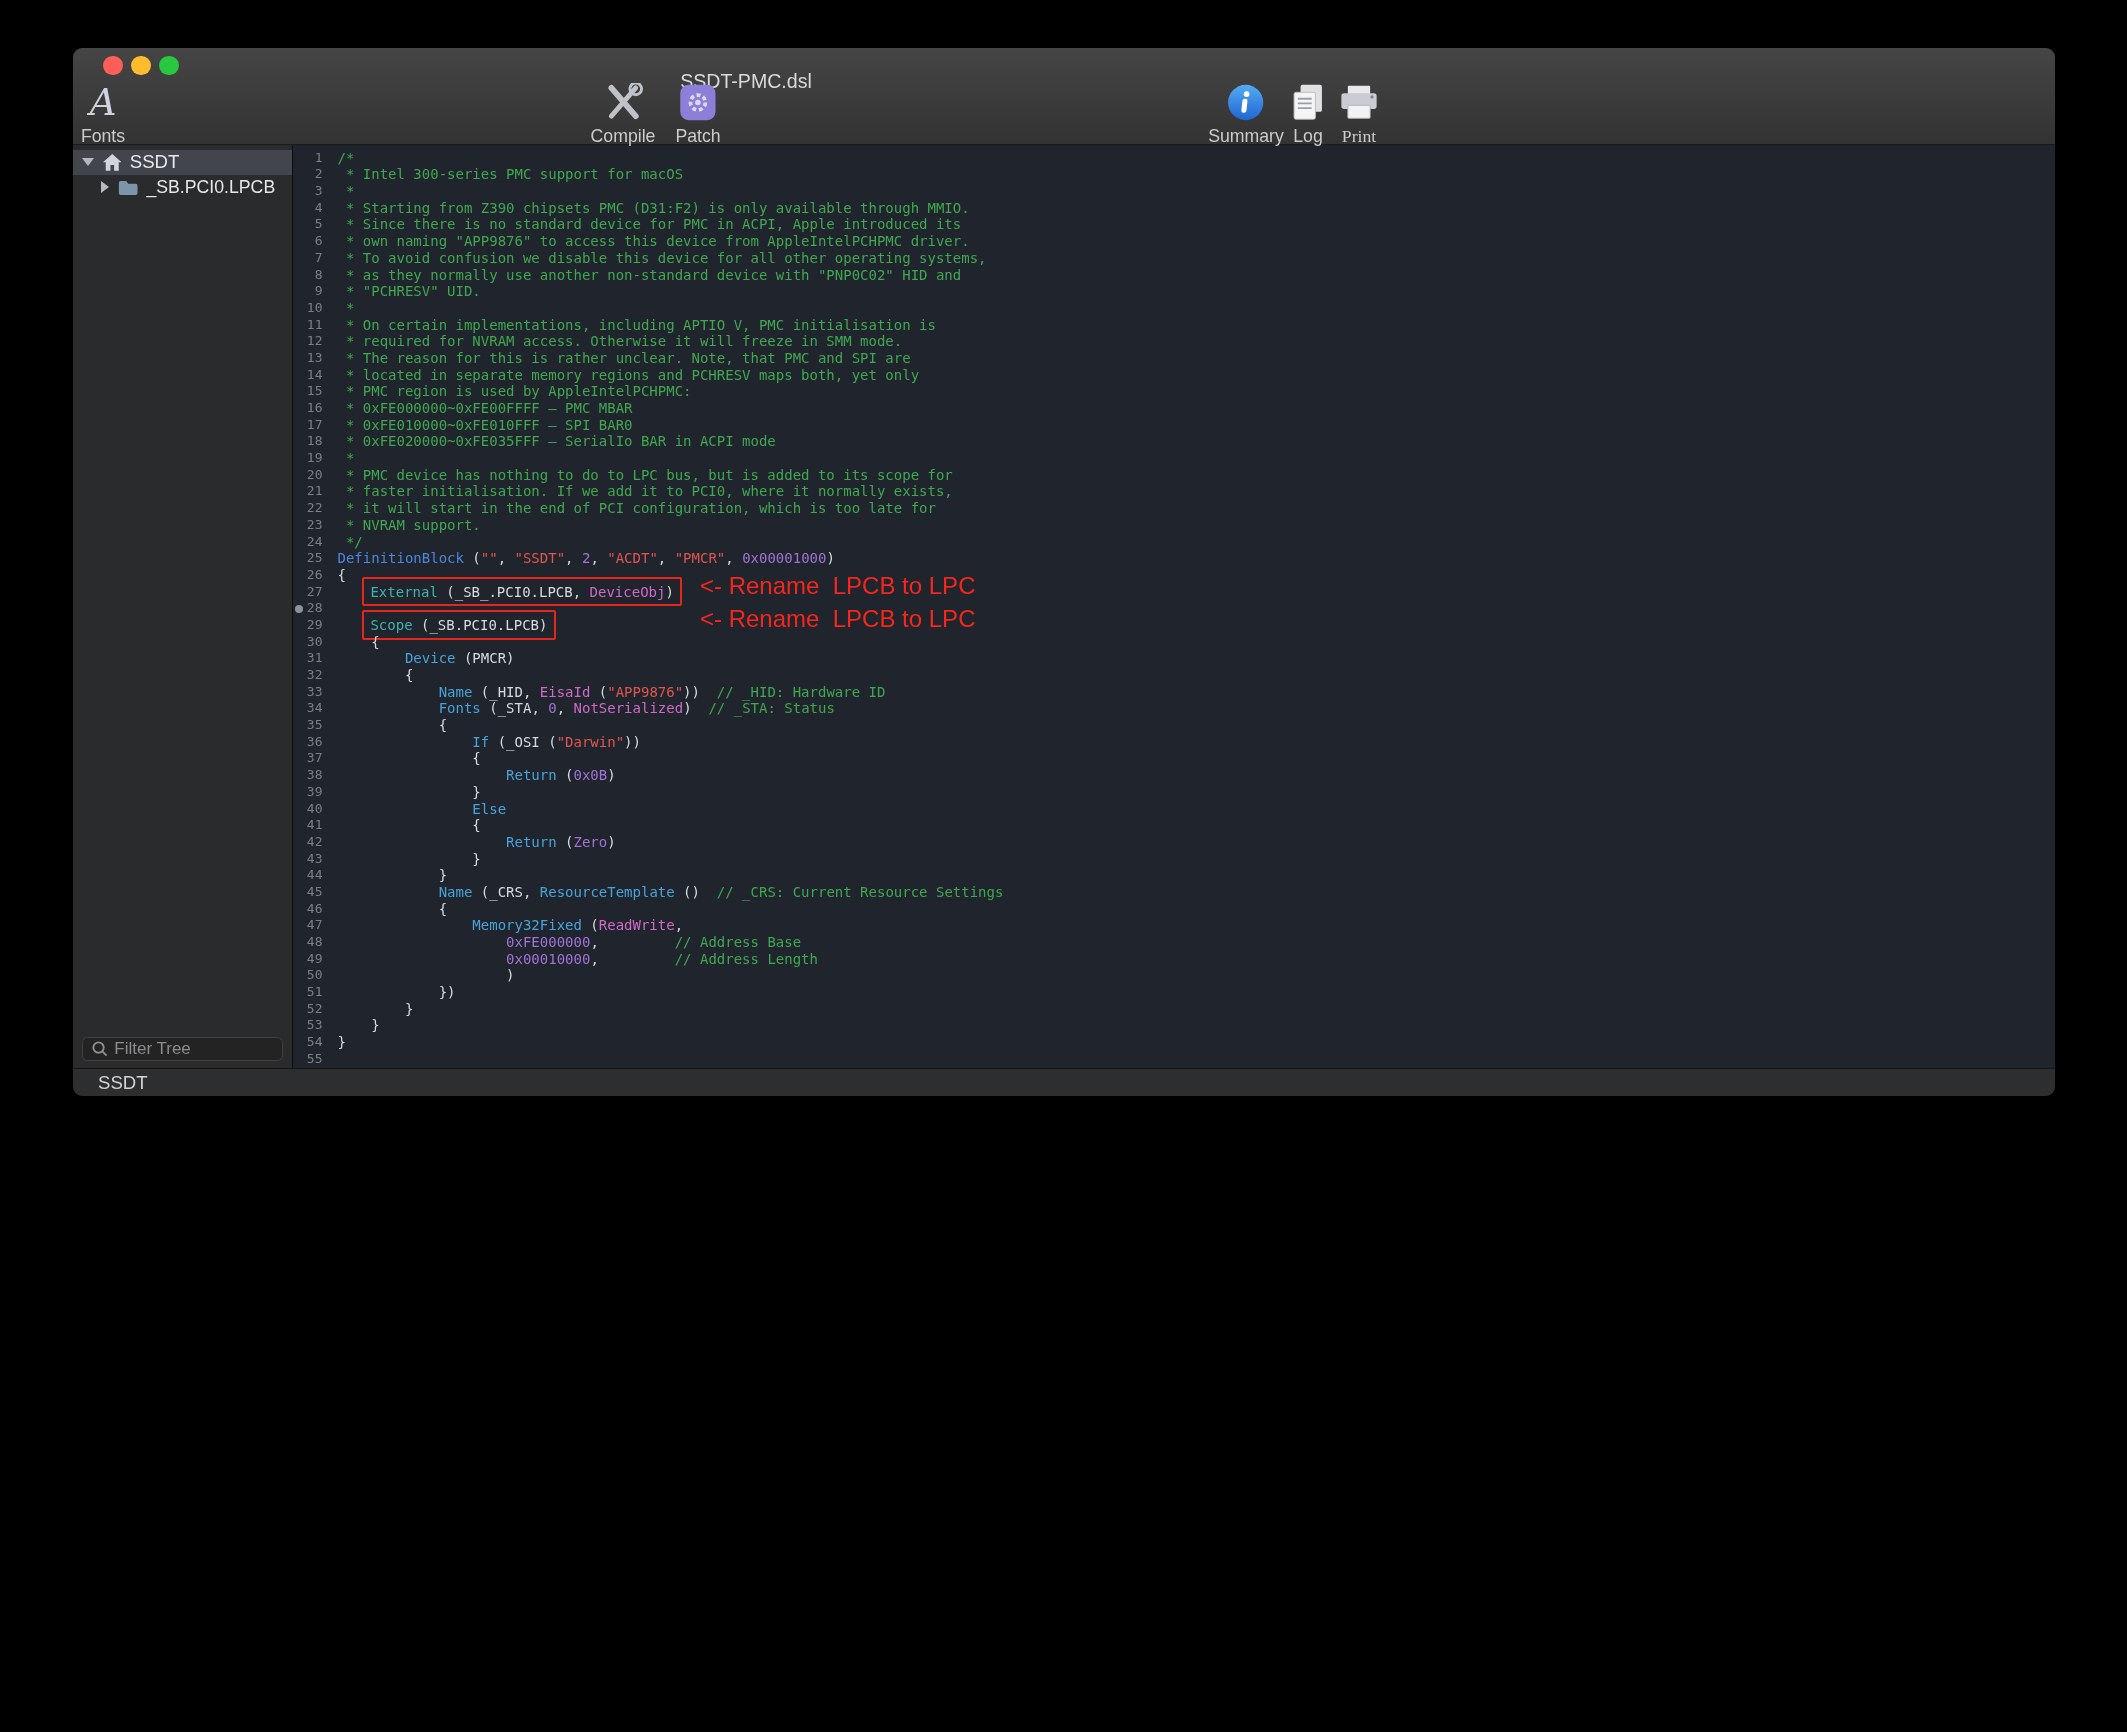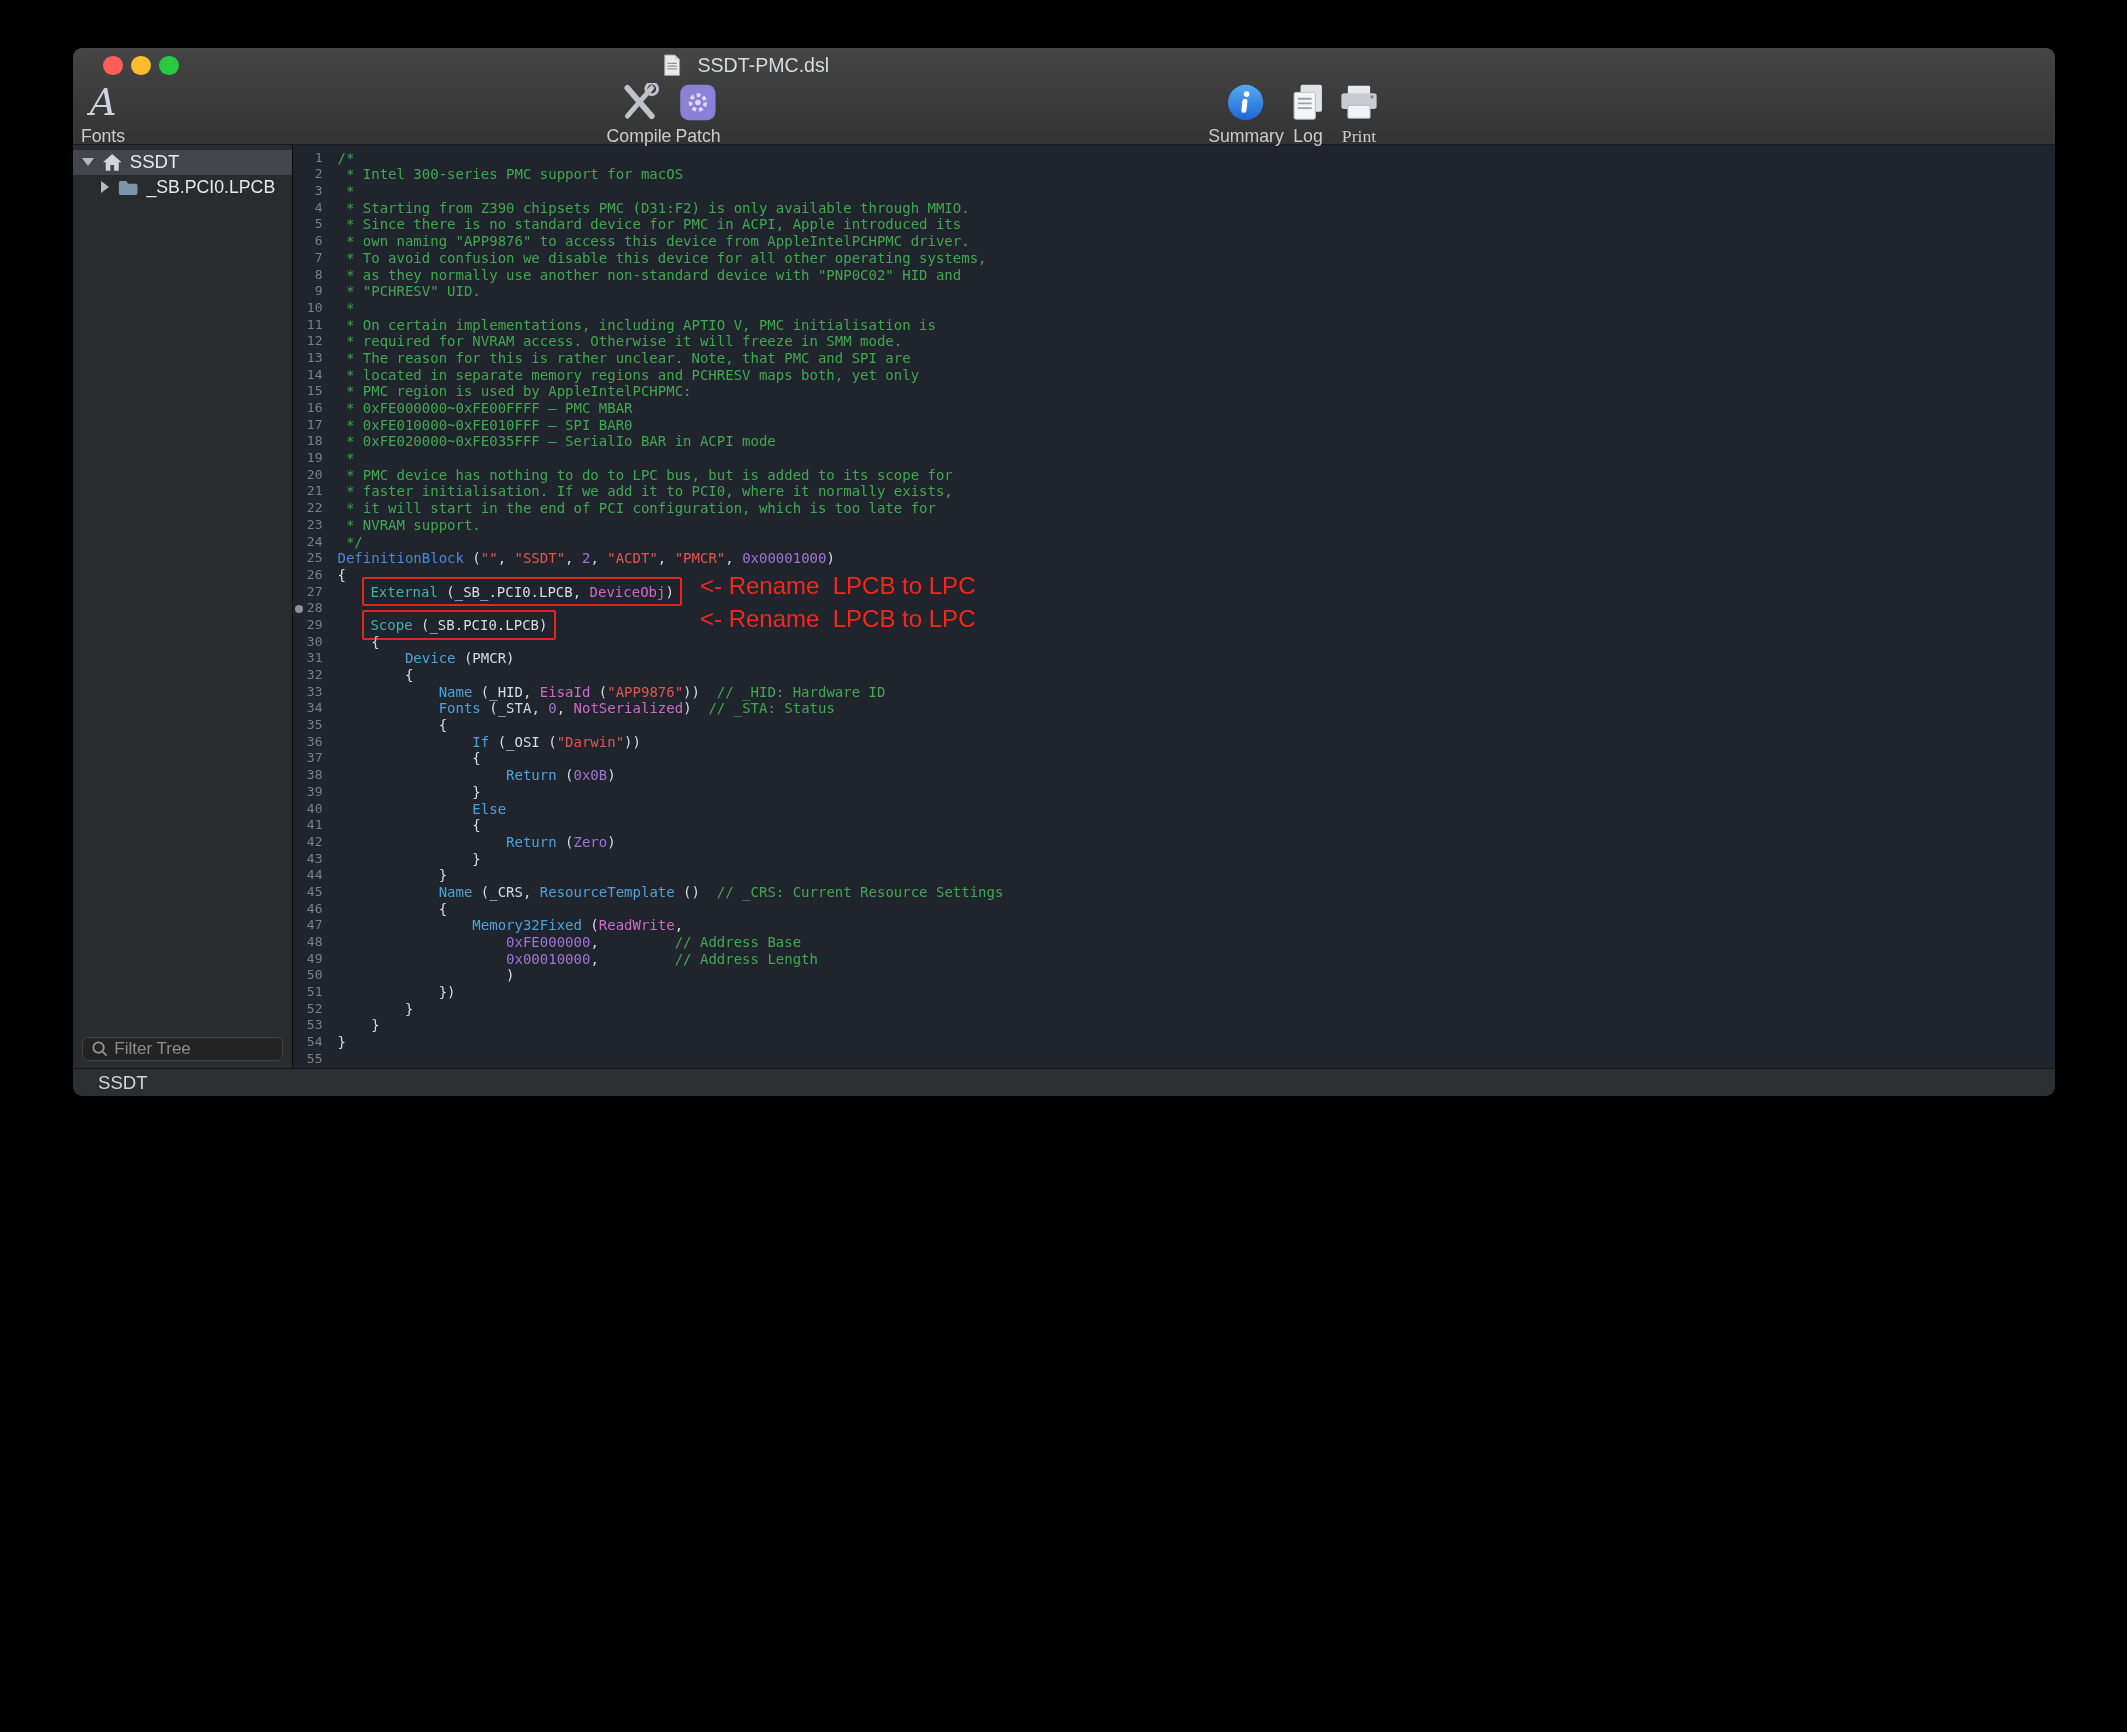--- a/index.html
+++ b/index.html
@@ -11,21 +11,21 @@
             box-shadow:0 37px 93px rgba(0,0,0,.8); display:flex; flex-direction:column; }
 
   
   .header { flex:0 0 97px; background:linear-gradient(#454545,#333333);
             border-bottom:0.9px solid #1a1a1a; position:relative; }
   .traffic { position:absolute; top:7.5px; left:30px; display:flex; gap:8.4px; }
   .tl { width:19.6px; height:19.6px; border-radius:50%; display:inline-block; }
   .tl.red { background:#ff5f57; } .tl.yellow { background:#febc2e; } .tl.green { background:#28c840; }
 
   .titlewrap { position:absolute; top:5.6px; left:673px; transform:translateX(-50%);
-               display:flex; align-items:flex-start; gap:16px; height:24px; }
+               display:flex; align-items:flex-end; gap:16px; height:24px;flex-direction:column; }
   .title { font-size:19.6px; color:#d9dadb; white-space:nowrap; }
 
   .tb-item { position:absolute; top:34px; transform:translateX(-50%);
              display:flex; flex-direction:column; align-items:center; gap:2.8px;
              color:#cbcccd; font-size:17.7px; cursor:default; }
   .tb-icon { height:41px; display:flex; align-items:center; justify-content:center; }
   .fonts-glyph { font-family:"DejaVu Serif", serif; font-style:italic;
                  font-size:37px; color:#ccd4e2; line-height:41px; }
 
   
@@ -94,21 +94,21 @@
       <span class="title">SSDT-PMC.dsl</span>
     </div>
 
     <div class="tb-item" style="left:30px;">
       <div class="tb-icon">
         <span class="fonts-glyph">A</span>
       </div>
       <span>Fonts</span>
     </div>
 
-    <div class="tb-item" style="left:566px;">
+    <div class="tb-item" style="left:550px;">
       <div class="tb-icon">
         <svg width="43" height="39" viewBox="0 0 44 40">
           <g stroke="#bfc3c9" stroke-linecap="round">
             <line x1="10" y1="5" x2="35" y2="34" stroke-width="6"></line>
             <line x1="35" y1="5" x2="10" y2="34" stroke-width="5"></line>
           </g>
           <circle cx="35" cy="6" r="6" fill="none" stroke="#bfc3c9" stroke-width="3"></circle>
         </svg>
       </div>
       <span>Compile</span>

